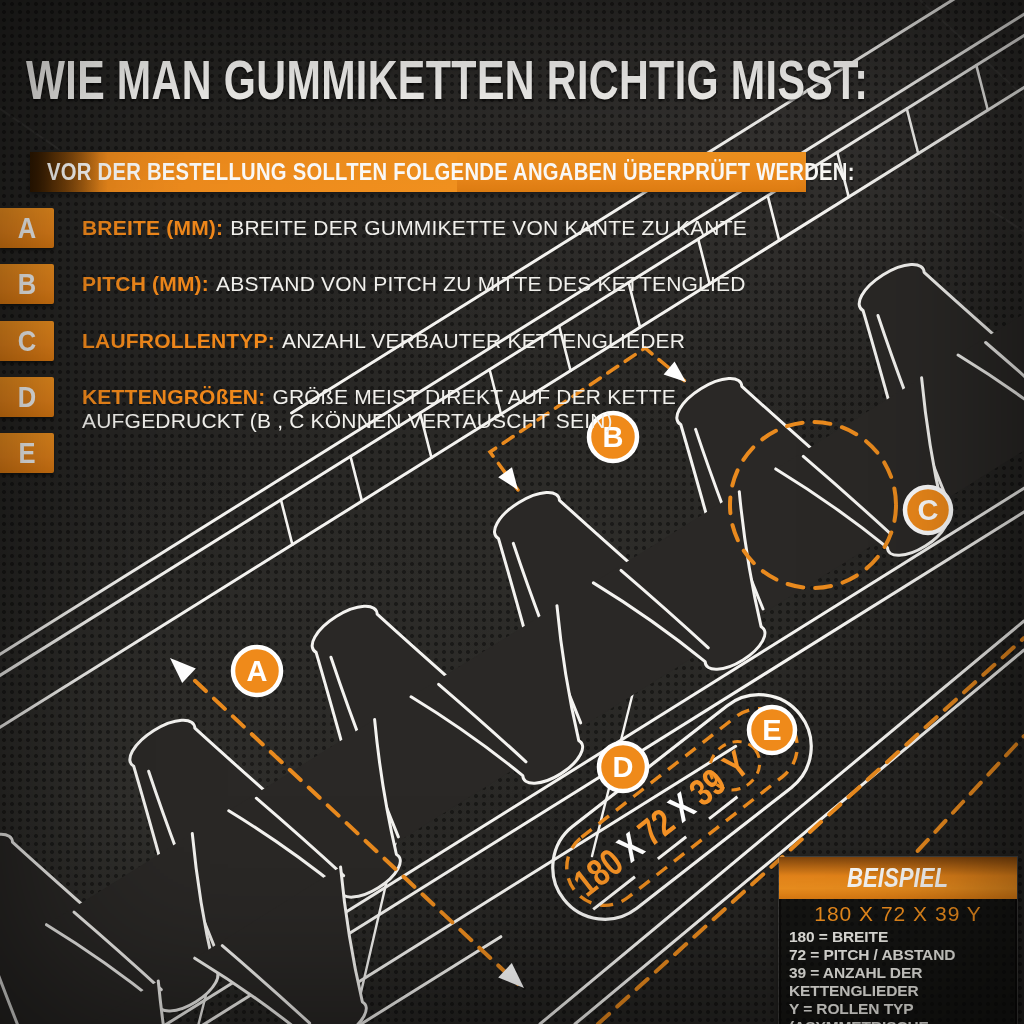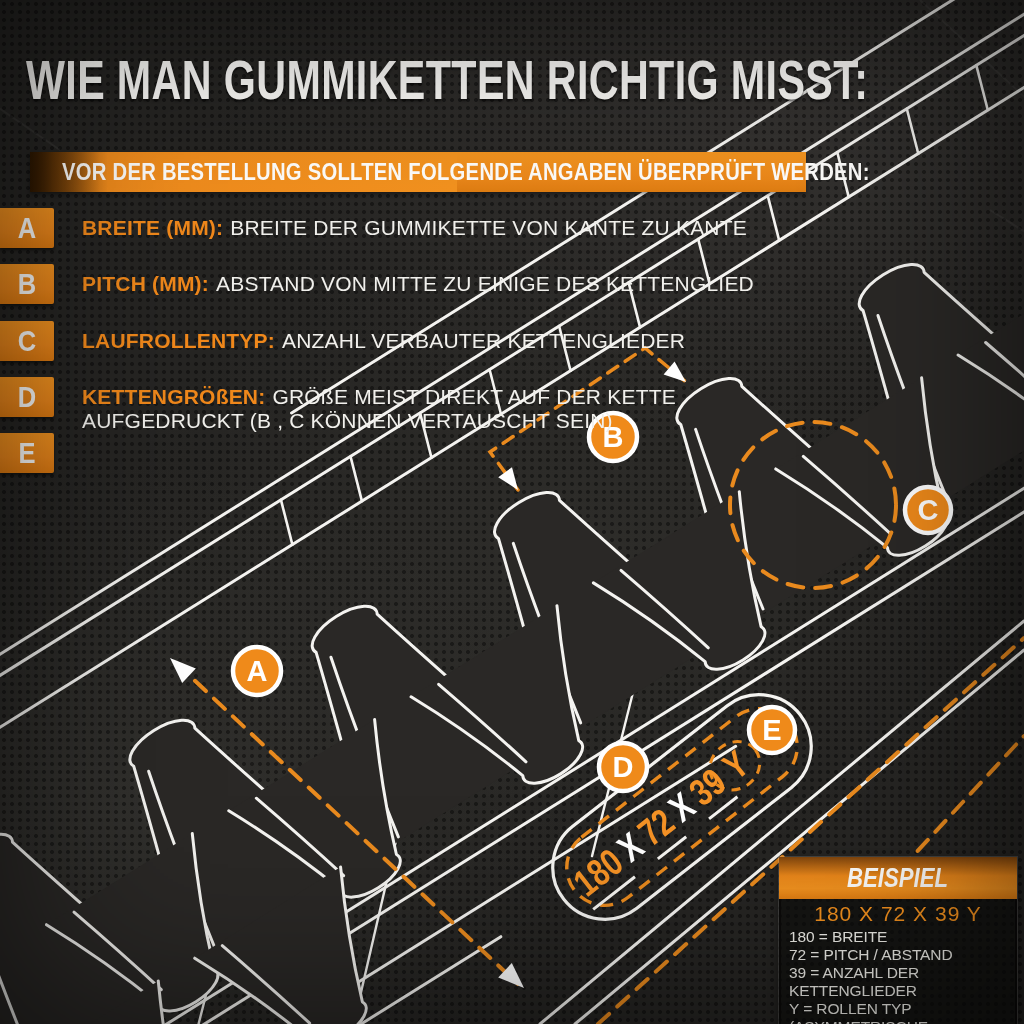--- a/index.html
+++ b/index.html
@@ -32,21 +32,21 @@
   .banner{
     position:absolute;left:30px;top:152px;width:776px;height:40px;z-index:3;
     background:linear-gradient(90deg,#4a2a06 0%,#a85f10 3%,#EE8A1C 9%,#F2921F 55%,#E6811700 0),
                linear-gradient(180deg,#F2941F 0%,#EC891B 60%,#DE7C12 100%);
     display:flex;align-items:center;
     box-shadow:0 2px 4px rgba(0,0,0,0.4);
   }
   .banner-shade{position:absolute;inset:0;background:linear-gradient(90deg,rgba(40,20,0,0.85) 0%,rgba(40,20,0,0) 10%);}
   .banner-text{
     position:relative;color:#FDFCFA;font-size:23px;font-weight:bold;
-    padding-left:32px;white-space:nowrap;
+    padding-left:17px;white-space:nowrap;
   }
   .banner-text .cond{transform:scaleX(0.88);letter-spacing:0.3px;}
   .row{position:absolute;left:0;z-index:3;}
   .letterbox{
     position:absolute;left:0;top:0;width:54px;height:40px;
     background:linear-gradient(180deg,#F2921F 0%,#EA861B 60%,#DD7A11 100%);
     display:flex;align-items:center;justify-content:center;
     border-radius:0 2px 2px 0;
     box-shadow:0 2px 3px rgba(0,0,0,0.5);
   }
@@ -65,21 +65,21 @@
     height:42px;display:flex;align-items:center;justify-content:center;
     background:linear-gradient(180deg,#7e440d 0%,#E8861A 45%,#F0911F 75%,#E07D12 100%);
   }
   .ex-head-text{color:#FDFCFA;font-size:27px;font-weight:bold;font-style:italic;}
   .ex-head-text .cond{transform:scaleX(0.82);transform-origin:50% 50%;}
   .ex-body{
     background:rgba(12,11,9,0.62);border:2px solid #0b0a09;border-top:none;
     padding:3px 8px 7px 8px;
   }
   .ex-size{color:#F2901E;font-weight:normal;font-size:21px;text-align:center;letter-spacing:1px;margin-bottom:2px;}
-  .ex-line{color:#EFEEE9;font-size:15.5px;line-height:18px;letter-spacing:-0.1px;}
+  .ex-line{color:#EFEEE9;font-size:15.5px;line-height:18px;letter-spacing:-0.1px;font-weight:bold;}
 </style>
 </head>
 <body>
 
 <div class="frame">
 
   <svg class="art" width="1024" height="1024" viewBox="0 0 1024 1024">
     <defs>
       <g id="lugU">
         <path d="M -96 212 C -72 132 -50 58 -36 8 A 37 16 0 1 1 36 8 C 50 58 72 132 96 212" fill="#2a2826"></path>
@@ -178,21 +178,21 @@
     <div class="letterbox">
         <span class="lb">A</span>
       </div>
     <div class="txt"><span class="lbl">BREITE (MM):</span><span class="desc">BREITE DER GUMMIKETTE VON KANTE ZU KANTE</span></div>
   </div>
 
   <div class="row" style="top:264px">
     <div class="letterbox">
         <span class="lb">B</span>
       </div>
-    <div class="txt"><span class="lbl">PITCH (MM):</span><span class="desc">ABSTAND VON MITTE ZU EINIGE DES KETTENGLIED</span></div>
+    <div class="txt"><span class="lbl">PITCH (MM):</span><span class="desc">ABSTAND VON PITCH ZU MITTE DES KETTENGLIED</span></div>
   </div>
 
   <div class="row" style="top:321px">
     <div class="letterbox">
         <span class="lb">C</span>
       </div>
     <div class="txt"><span class="lbl">LAUFROLLENTYP:</span><span class="desc">ANZAHL VERBAUTER KETTENGLIEDER</span></div>
   </div>
 
   <div class="row" style="top:377px">

